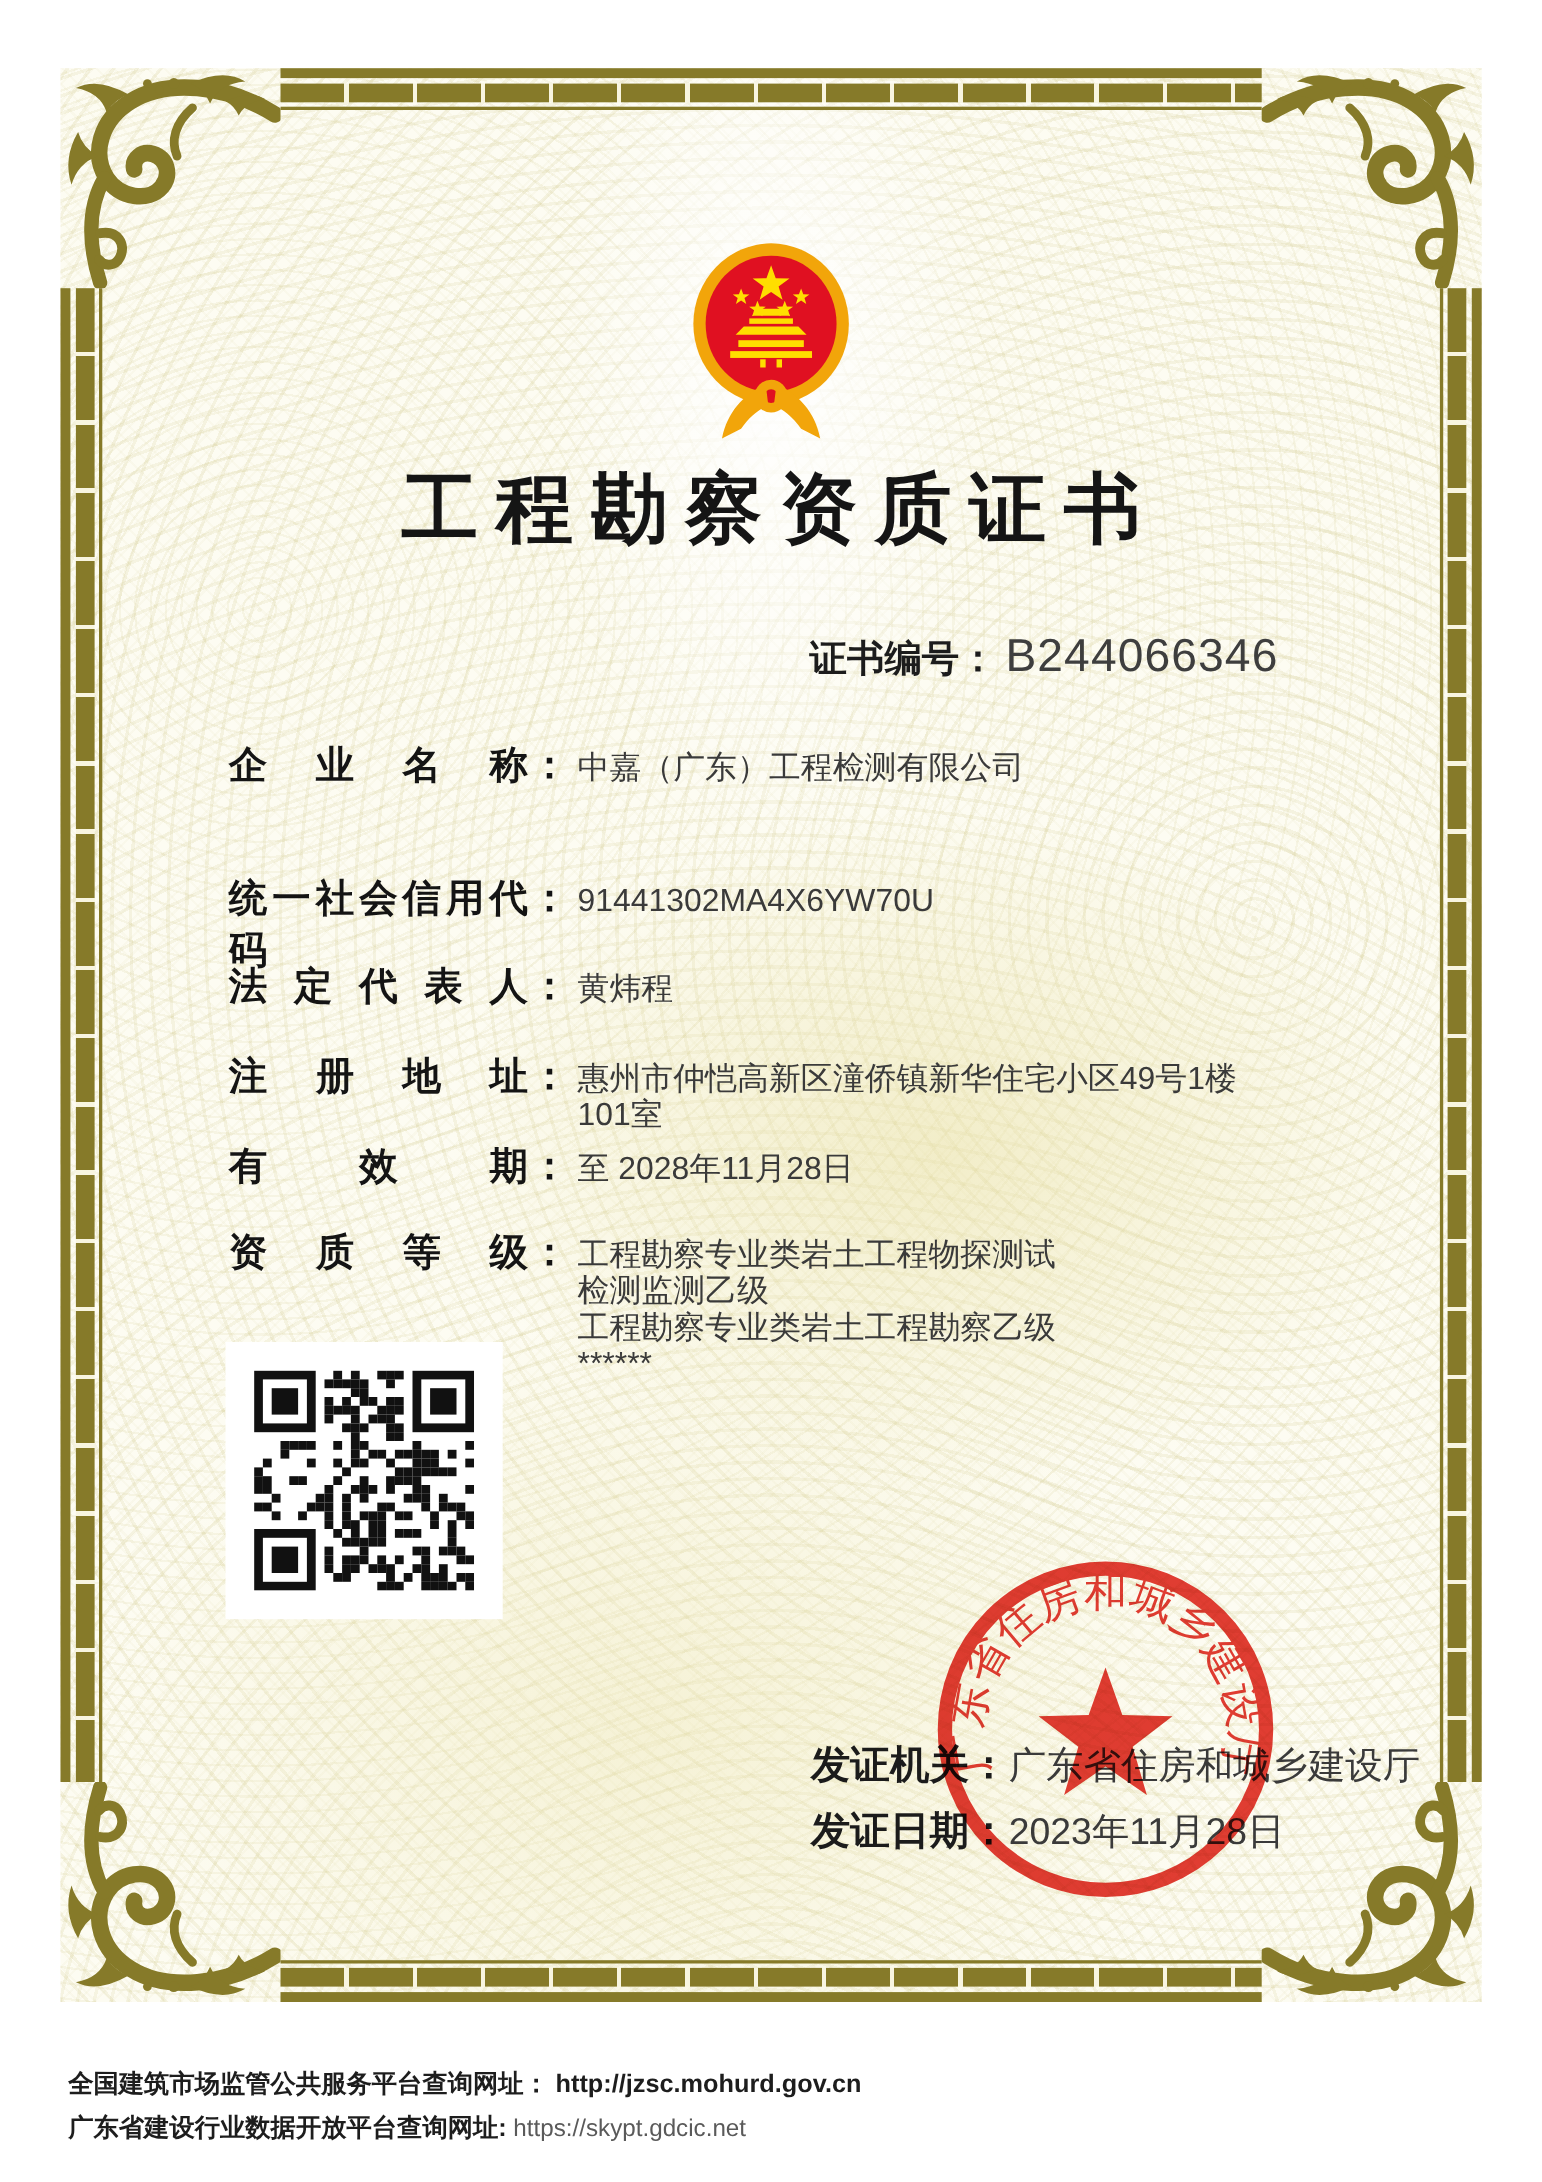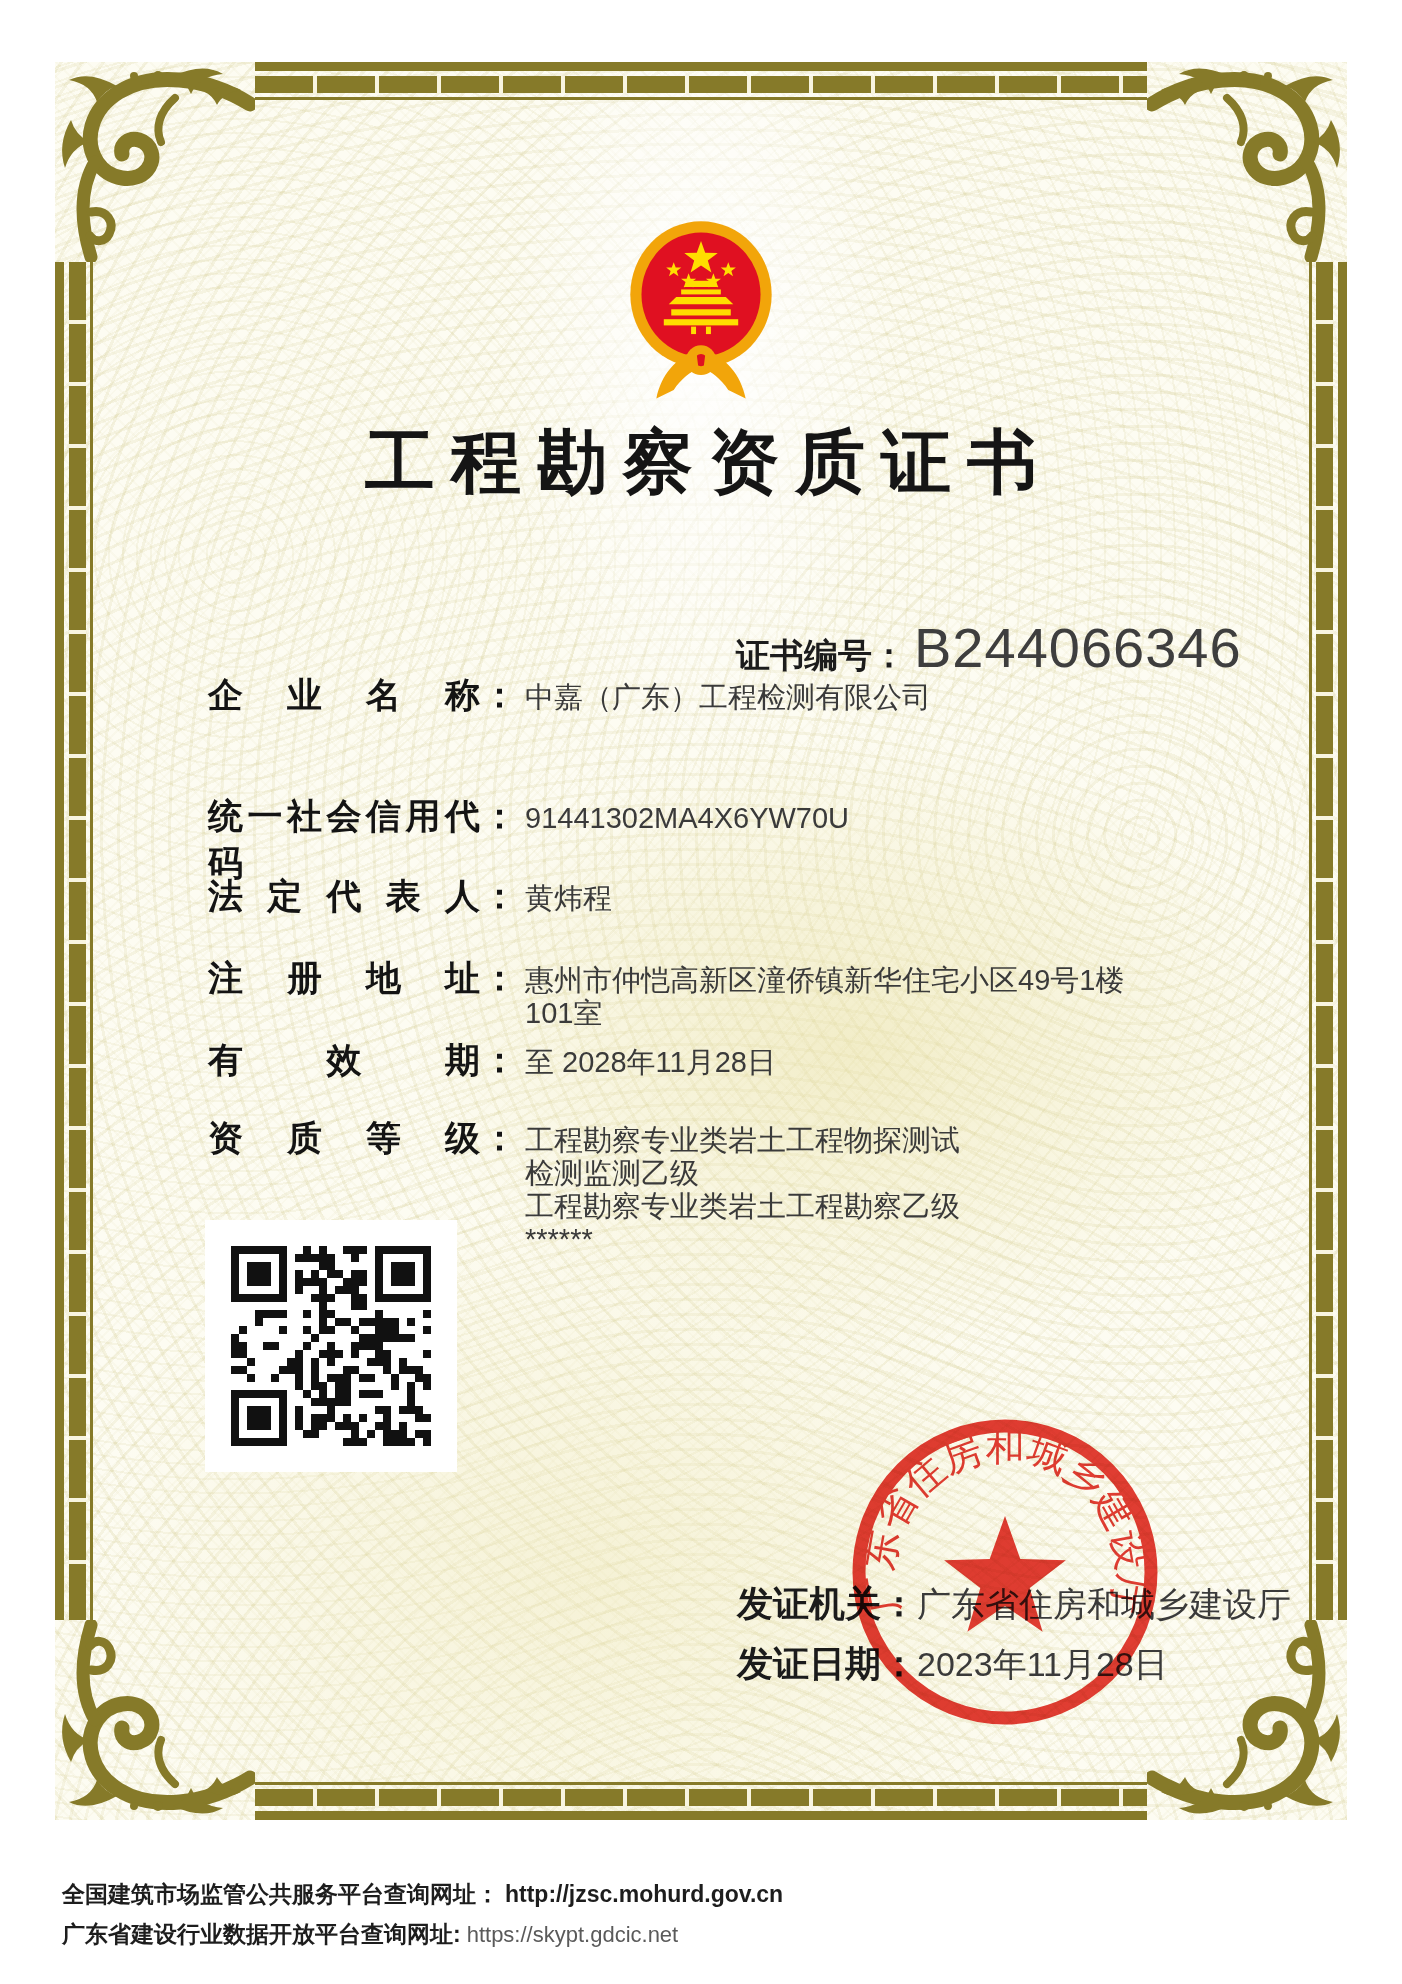--- a/index.html
+++ b/index.html
@@ -42,23 +42,23 @@
   .corner.tr{transform:scaleX(-1);}
   .corner.bl{transform:scaleY(-1);}
   .corner.br{transform:scale(-1,-1);}
   
   .emblem{position:absolute;left:626px;top:220px;width:150px;height:186px;z-index:4;}
   .cert-title{
     position:absolute;left:0;top:420px;width:100%;z-index:4;
     text-align:center;font-size:70px;font-weight:700;color:#151515;
     letter-spacing:16px;text-indent:16px;line-height:84px;
   }
-  .cert-no{position:absolute;left:736px;top:572px;z-index:4;display:flex;align-items:baseline;margin-top:43px;}
+  .cert-no{position:absolute;left:736px;top:572px;z-index:4;display:flex;align-items:baseline;}
   .cert-no .lbl{font-size:34px;font-weight:700;color:#1c1c1c;}
-  .cert-no .val{font-size:56px;font-weight:400;color:#3e3e3e;margin-left:8px;letter-spacing:1px;}
+  .cert-no .val{font-size:42px;font-weight:400;color:#3e3e3e;margin-left:8px;letter-spacing:1px;}
   .fields{position:absolute;left:208px;top:0;z-index:4;width:940px;}
   .frow{position:absolute;left:0;display:flex;align-items:baseline;}
   .frow .lbl{
     display:inline-block;width:272px;font-size:35px;font-weight:700;color:#141414;
     text-align:justify;text-align-last:justify;text-justify:inter-character;white-space:normal;
   }
   .frow .colon{font-size:35px;font-weight:700;color:#141414;margin:0 8px 0 2px;}
   .frow .val{font-size:29px;font-weight:400;color:#3a3a3a;line-height:33px;white-space:pre-line;max-width:600px;}
   .r0{top:672px;} .r1{top:793px;} .r2{top:873px;} .r3{top:955px;} .r4{top:1037px;} .r5{top:1115px;}
   .qr-box{position:absolute;left:205px;top:1220px;width:252px;height:252px;background:#ffffff;z-index:4;

